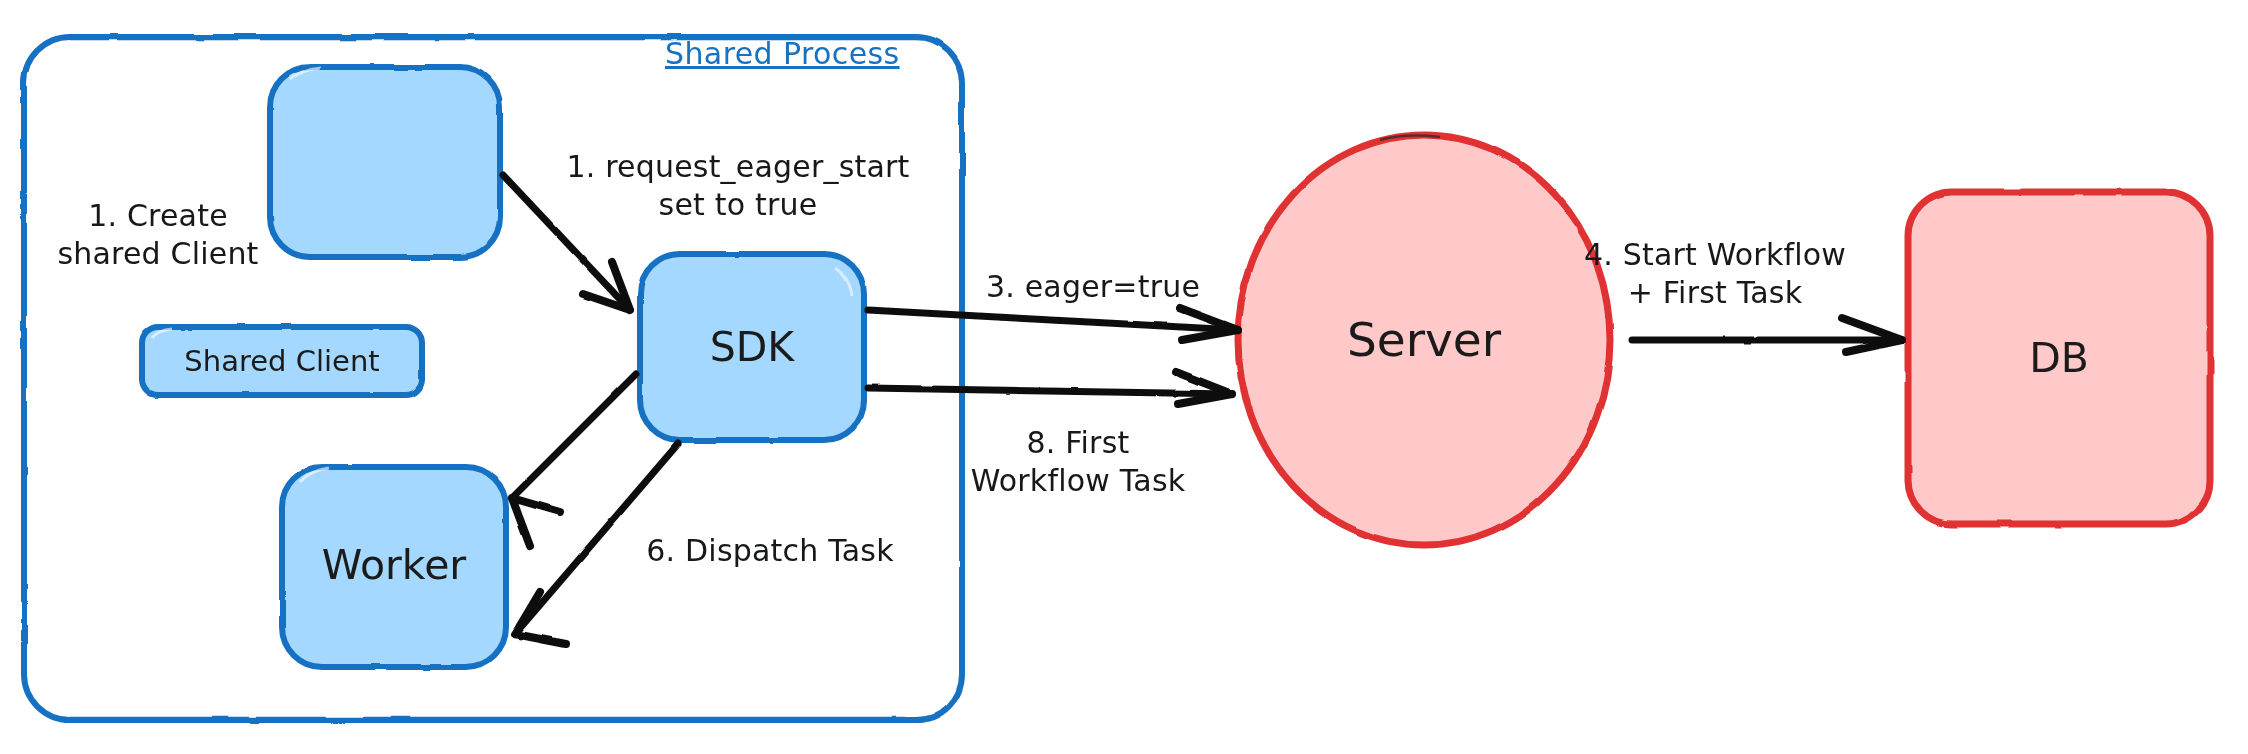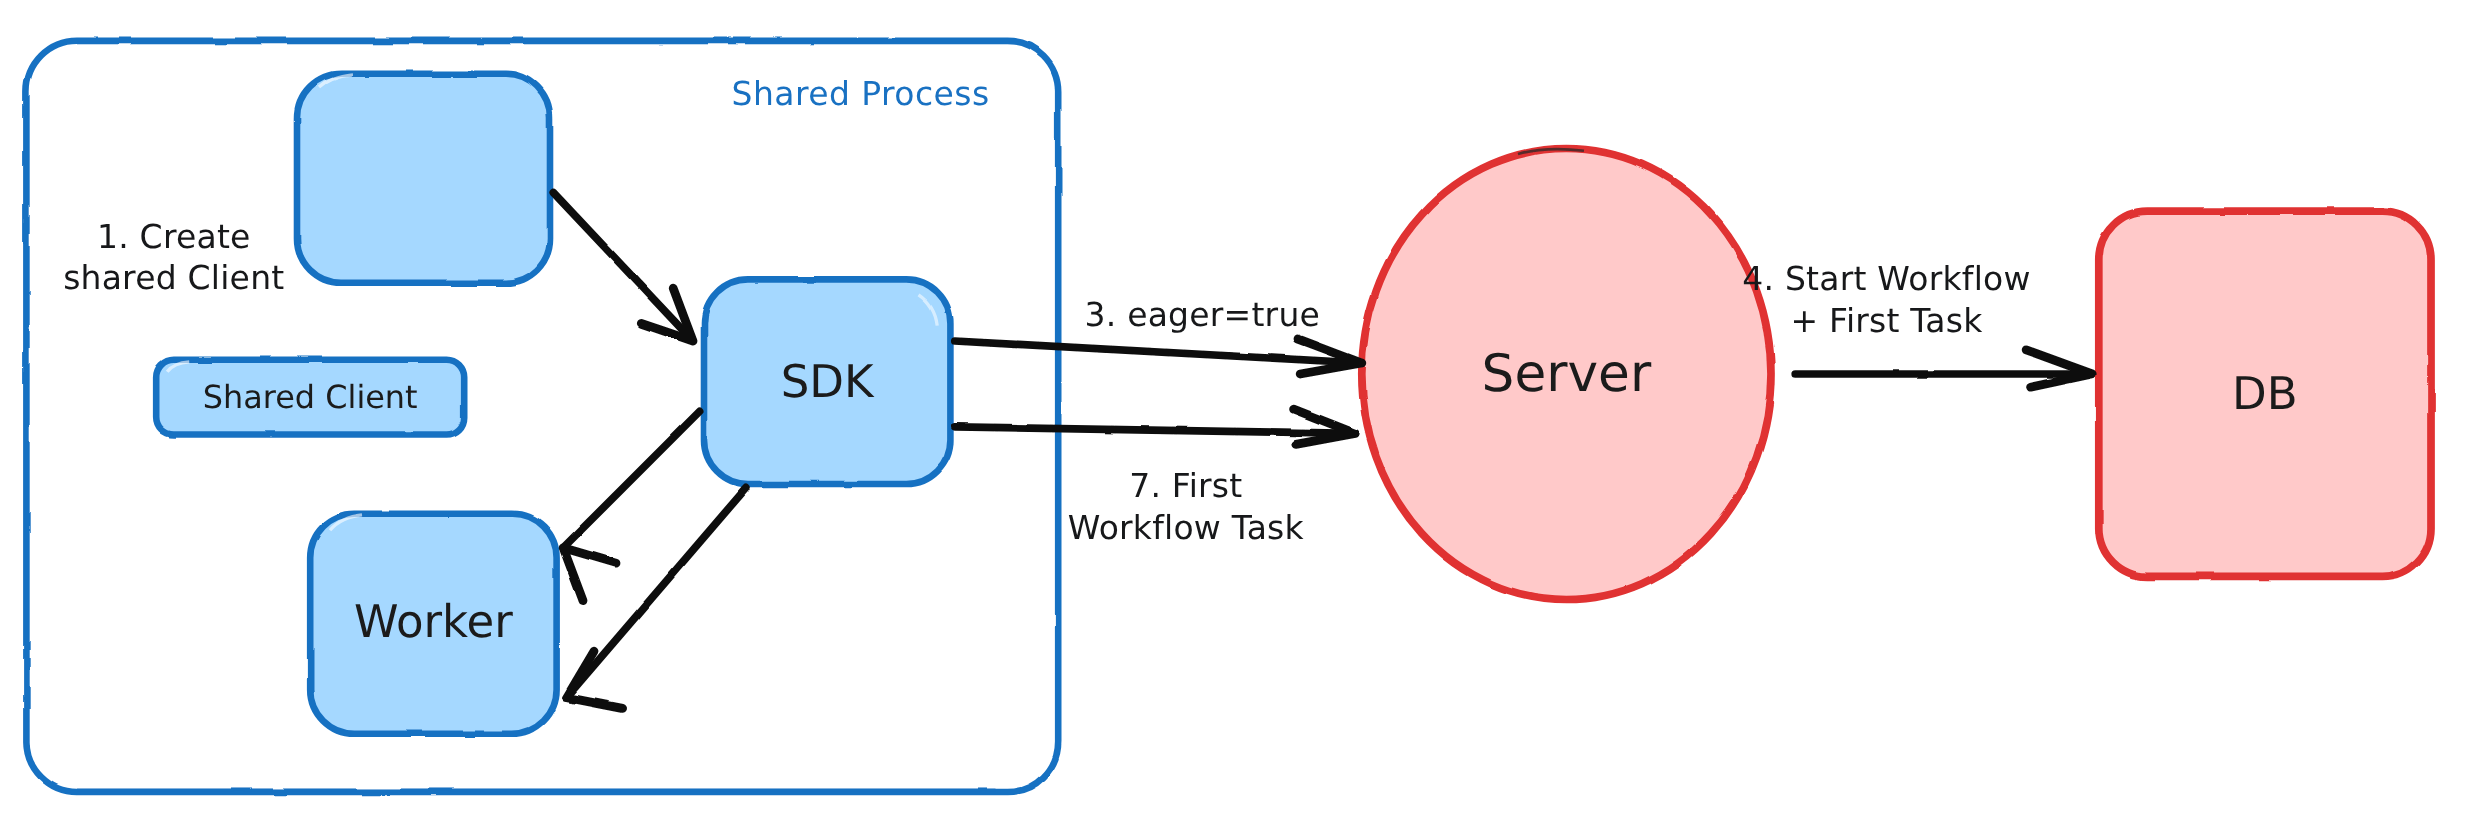--- a/index.html
+++ b/index.html
@@ -133,40 +133,43 @@
       <path d="M868,388 L1232,394" fill="none" stroke="#111111" stroke-width="7" stroke-linecap="round"></path>
       <path d="M1232,394 L1176,372 M1232,394 L1178,404" fill="none" stroke="#111111" stroke-width="8" stroke-linecap="round"></path>
     </g>
 
     <g filter="url(#rough2)">
       <path d="M1632,340 L1902,340" fill="none" stroke="#111111" stroke-width="7" stroke-linecap="round"></path>
       <path d="M1902,340 L1842,318 M1902,340 L1846,352" fill="none" stroke="#111111" stroke-width="8" stroke-linecap="round"></path>
     </g>
   </svg>
 
-  <div class="group-title t-group" style="left:665px; top:68px;">Shared Process</div>
+  <div class="group-title t-group" style="left:665px; top:36px;text-decoration:underline;">Shared Process</div>
 
 
   <div class="node-label t-sharedclient" style="left:142px; top:327px; width:280px; height:68px;">Shared Client</div>
 
   <div class="node-label t-worker" style="left:282px; top:465px; width:224px; height:200px;">Worker</div>
 
   <div class="node-label t-sdk" style="left:640px; top:254px; width:224px; height:186px;">SDK</div>
 
   <div class="node-label t-server" style="left:1238px; top:135px; width:372px; height:410px;">Server</div>
 
   <div class="node-label t-db" style="left:1908px; top:192px; width:302px; height:332px;text-align:center;">DB</div>
 
   <div class="edge-label t-edge" style="left:28px; top:197px; width:260px;">1. Create
 shared Client</div>
 
+  <div class="edge-label t-edge" style="left:528px; top:148px; width:420px;">1. request_eager_start
+set to true</div>
 
 
   <div class="edge-label t-edge" style="left:958px; top:244px; width:270px;margin-top:24px;">3. eager=true</div>
 
   <div class="edge-label t-edge" style="left:1562px; top:236px; width:306px;">4. Start Workflow
 + First Task</div>
 
-  <div class="edge-label t-edge" style="left:938px; top:424px; width:280px;">7. First
+  <div class="edge-label t-edge" style="left:938px; top:424px; width:280px;">8. First
 Workflow Task</div>
 
+  <div class="edge-label t-edge" style="left:620px; top:532px; width:300px;">6. Dispatch Task</div>
 
 </div>
 
 </body></html>

